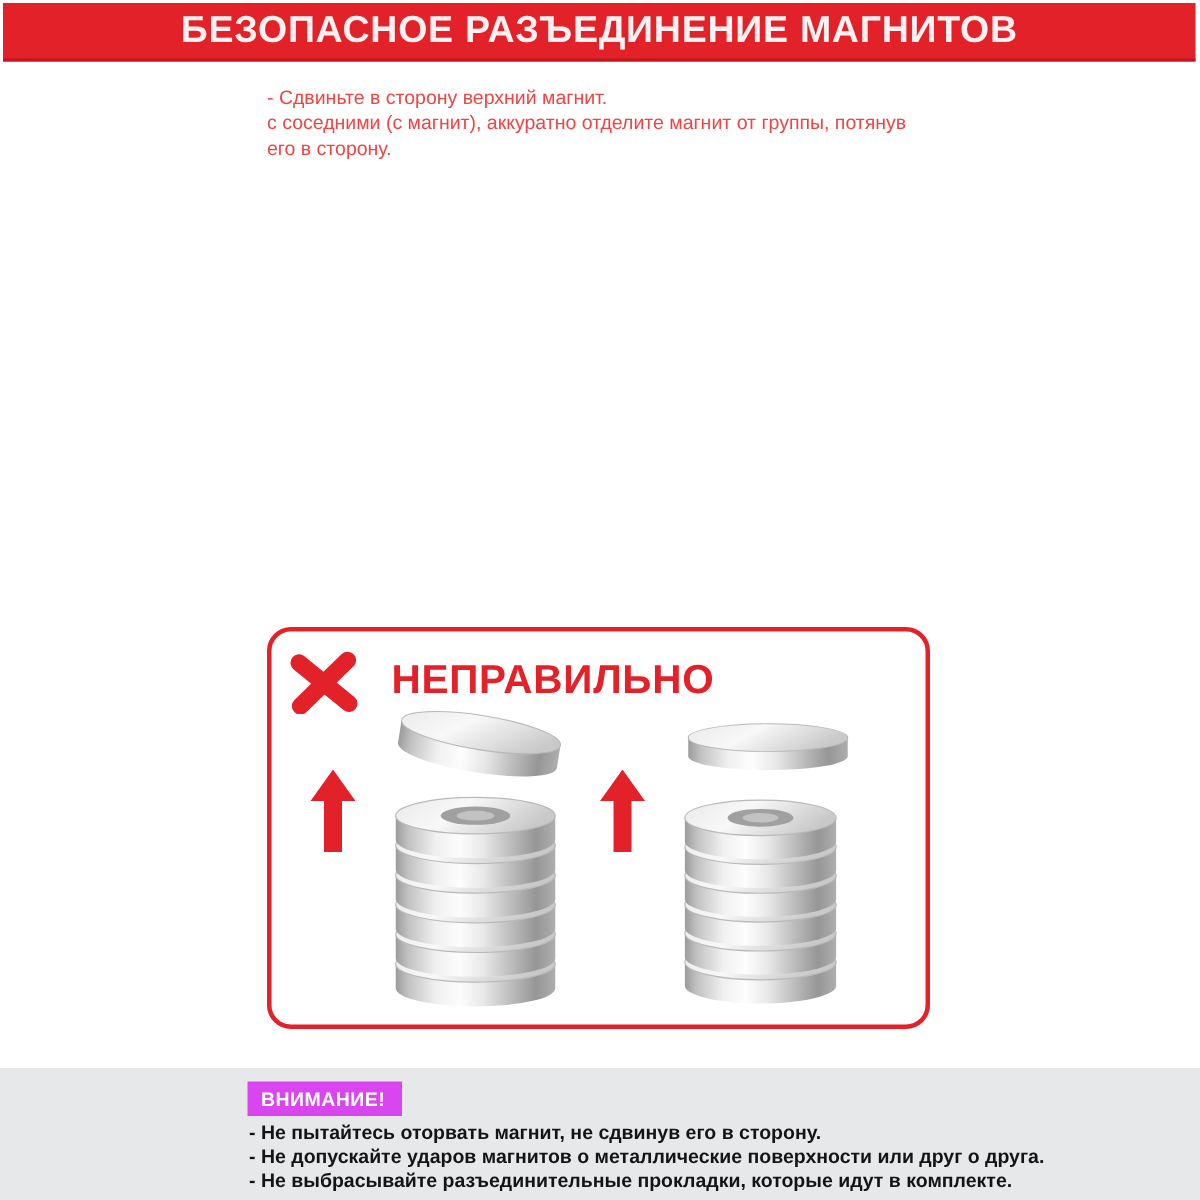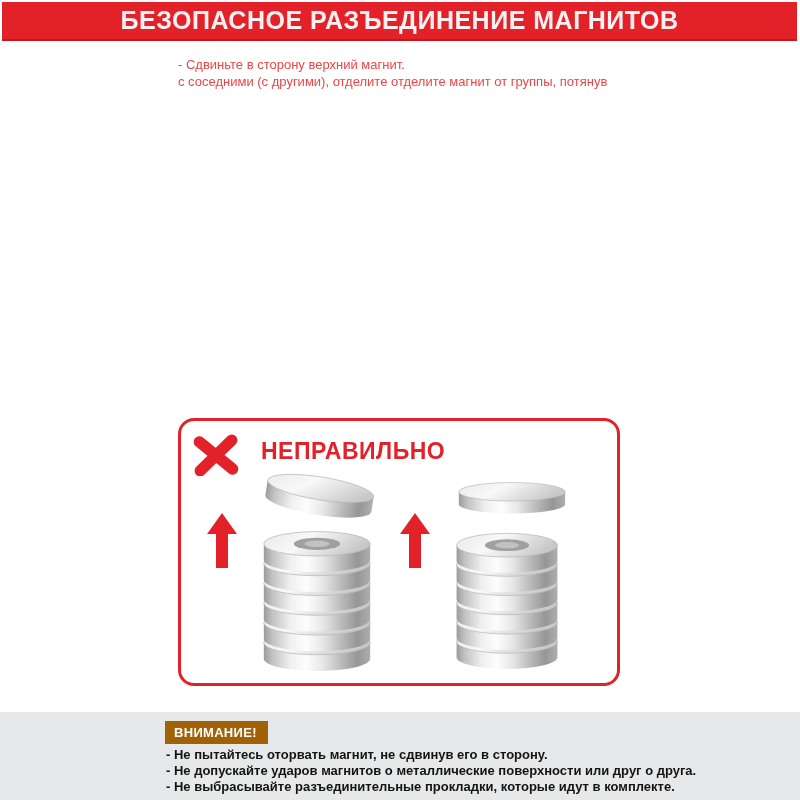--- a/index.html
+++ b/index.html
@@ -21,28 +21,28 @@
   .intro{position:absolute;left:178px;top:56px;color:#ef4444;
     font-size:13px;line-height:17px;}
   .intro-line{white-space:nowrap;}
   
   .panel{position:absolute;left:178px;width:442px;box-sizing:border-box;
     border-radius:16px;background:#fff;overflow:hidden;}
   .panel-correct{top:126px;height:266px;border:3px solid #43b149;}
   .panel-incorrect{top:418px;height:268px;border:3px solid #e32128;}
   .panel-label{position:absolute;font-weight:bold;letter-spacing:.5px;white-space:nowrap;}
   .panel-correct .panel-label{left:76px;top:12px;font-size:22px;color:#3bb54a;}
-  .panel-incorrect .panel-label{left:80px;top:17px;font-size:23px;color:#e32128;}
+  .panel-incorrect .panel-label{left:80px;top:17px;font-size:27px;color:#e32128;}
   .abs{position:absolute;}
   .rot-fly{transform:rotate(-24deg);}
   .rot-lift{transform:rotate(9deg);}
   
   .warning-band{position:absolute;left:0;top:712px;width:800px;height:88px;
     background:#e7e8e9;}
-  .warning-badge{position:absolute;left:165px;top:9px;background:#a16207;
+  .warning-badge{position:absolute;left:165px;top:9px;background:#d946ef;
     color:#ffffff;font-weight:bold;font-size:13px;padding:4px 11px 4px 9px;
     letter-spacing:.3px;}
   .warning-lines{position:absolute;left:166px;top:35px;color:#141414;
     font-size:13px;font-weight:bold;line-height:16px;}
   .warning-line{white-space:nowrap;}
 </style>
 </head>
 <body>
 
 <svg width="0" height="0" style="position:absolute" aria-hidden="true">
@@ -84,21 +84,22 @@
 </svg>
 
 <div class="page">
 
   <header class="banner">
     <h1>БЕЗОПАСНОЕ РАЗЪЕДИНЕНИЕ МАГНИТОВ</h1>
   </header>
 
   <div class="intro">
     <div class="intro-line">- Сдвиньте в сторону верхний магнит.</div>
-    <div class="intro-line">с соседними (с другими), отделите отделите магнит от группы, потянув</div>
+    <div class="intro-line">с соседними (с магнит), аккуратно отделите магнит от группы, потянув</div>
+    <div class="intro-line">его в сторону.</div>
   </div>
 
 
   <section class="panel panel-incorrect">
     <svg class="abs" style="left:10px;top:13px" width="50" height="42" viewBox="0 0 56 48">
       <path d="M9 9 L47 40 M46 7 L10 42" fill="none" stroke="#e32128" stroke-width="13" stroke-linecap="round"></path>
     </svg>
     <div class="panel-label">НЕПРАВИЛЬНО</div>
 
     <svg class="abs" style="left:26px;top:92px" width="30" height="55" viewBox="0 0 30 55">

